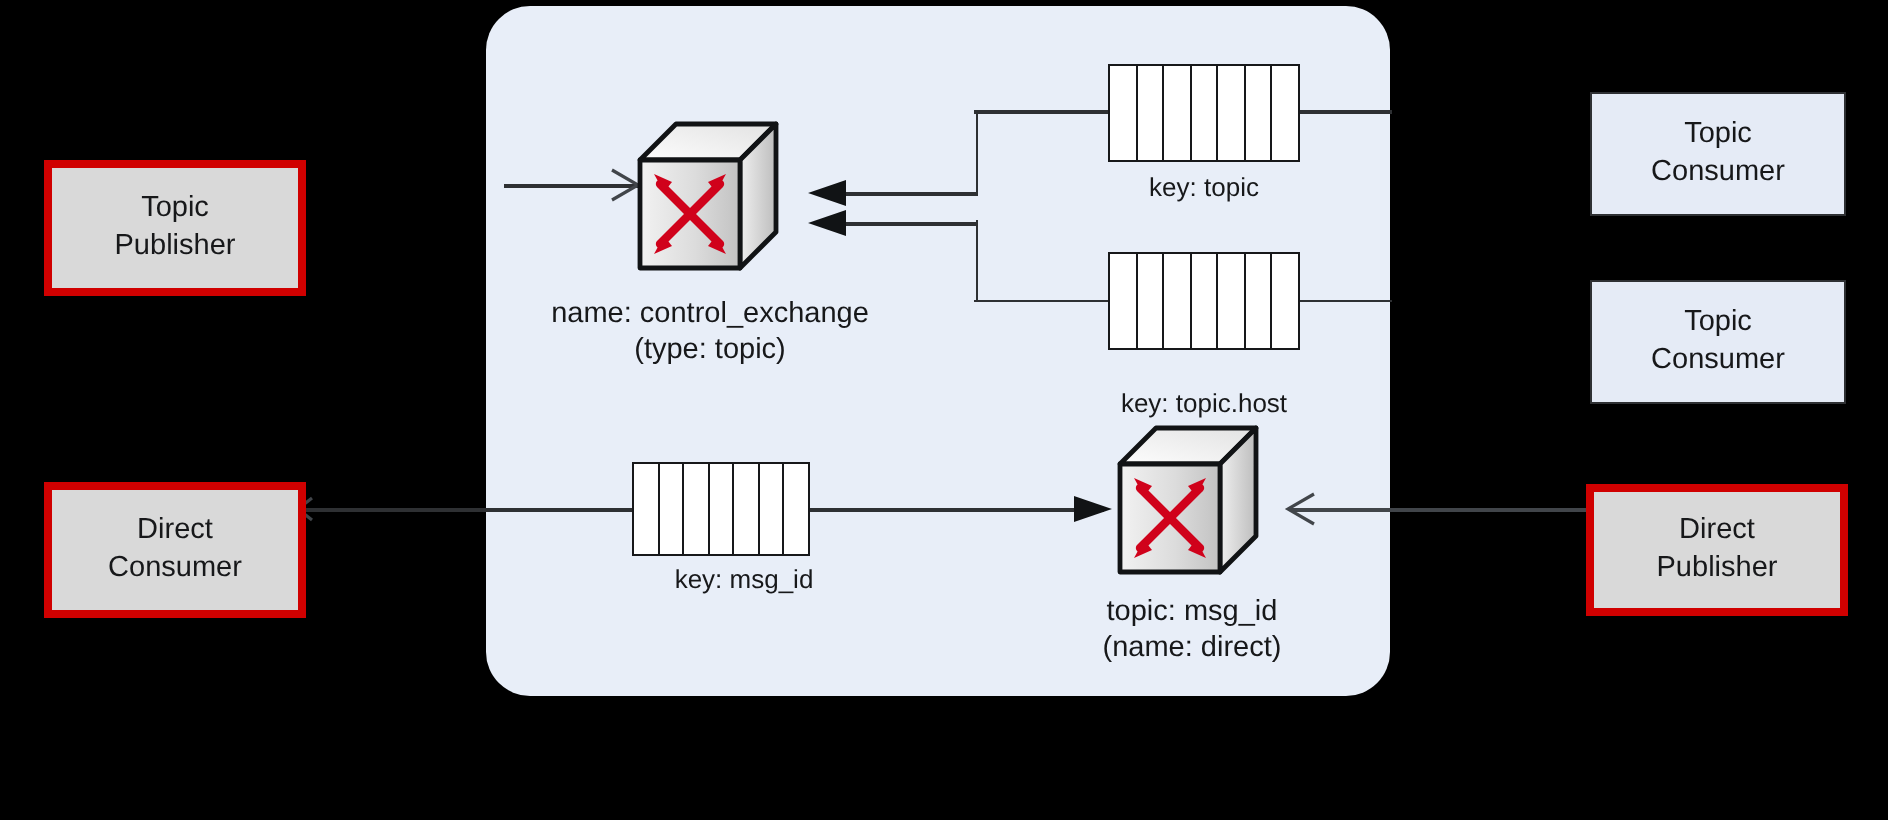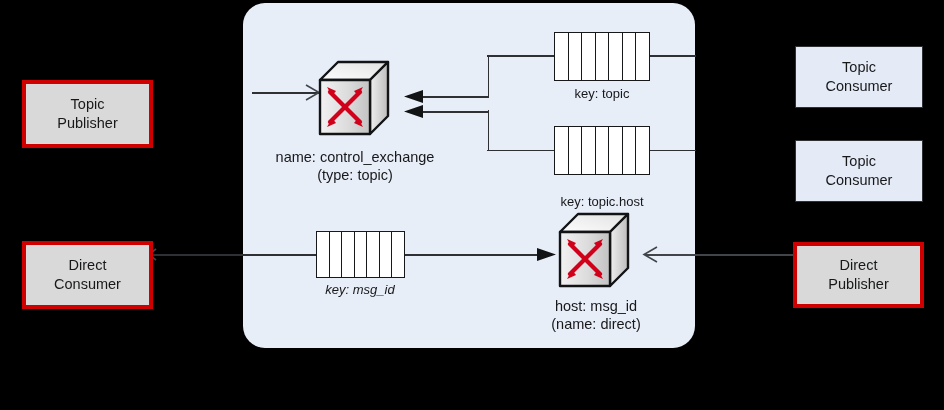--- a/index.html
+++ b/index.html
@@ -191,21 +191,21 @@
     <div class="body">
       <i></i>
         <i></i>
         <i></i>
         <i></i>
         <i></i>
         <i></i>
         <i></i>
     </div>
   </div>
-  <div class="qlabel" style="left:360px;top:282px;font-style:italic;">key: msg_id</div>
+  <div class="qlabel" style="left:372px;top:282px;">key: msg_id</div>
 
   <div class="exchange" style="left:316px;top:58px;width:76px;height:82px;">
     <svg viewBox="0 0 76 82" width="76" height="82">
       <defs>
         <linearGradient id="facegrad1" x1="0" y1="0" x2="1" y2="0">
           <stop offset="0%" stop-color="#f2f2f2"></stop>
           <stop offset="55%" stop-color="#dcdcdc"></stop>
           <stop offset="100%" stop-color="#c2c2c2"></stop>
         </linearGradient>
         <linearGradient id="sidegrad1" x1="0" y1="0" x2="1" y2="0">
@@ -267,17 +267,17 @@
       </g>
       <g fill="#d0021b">
         <polygon points="11,29 20,33 16,38"></polygon>
         <polygon points="47,69 38,65 42,60"></polygon>
         <polygon points="11,69 16,60 20,65"></polygon>
         <polygon points="47,29 42,38 38,33"></polygon>
       </g>
     </svg>
   </div>
   <div class="exlabel" style="left:596px;top:297px;">
-    <span>host: msg_id</span><br>
+    <span>topic: msg_id</span><br>
     <span>(name: direct)</span>
   </div>
 
 </div>
 
 </body></html>

